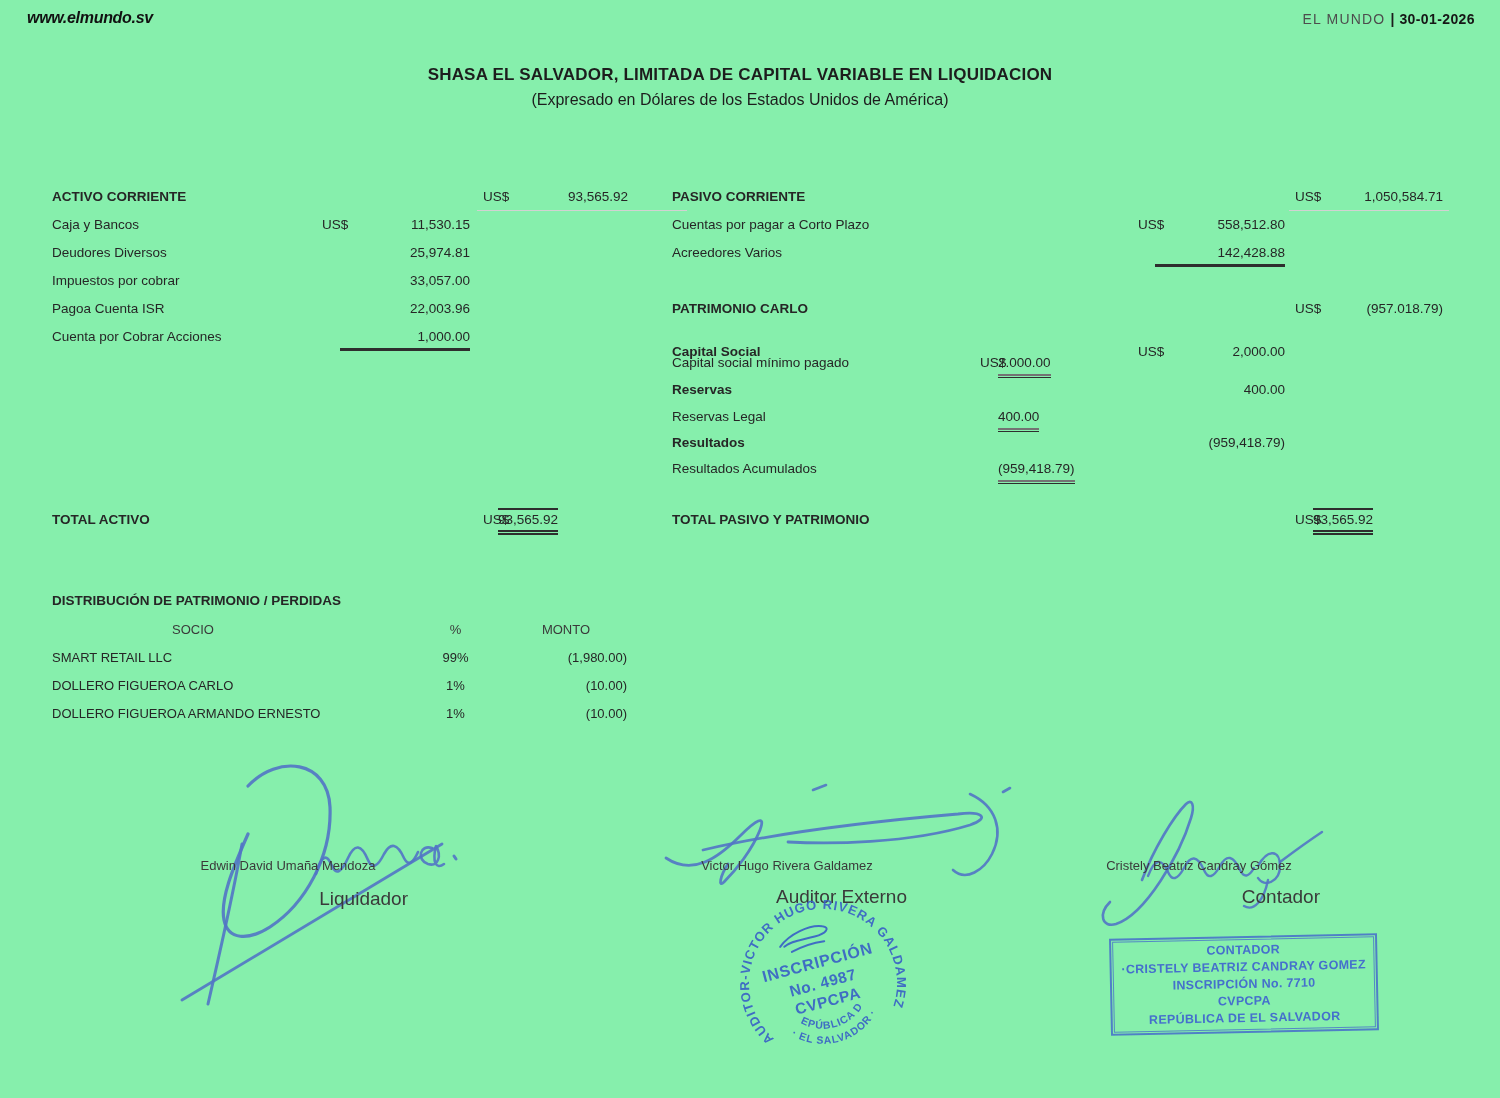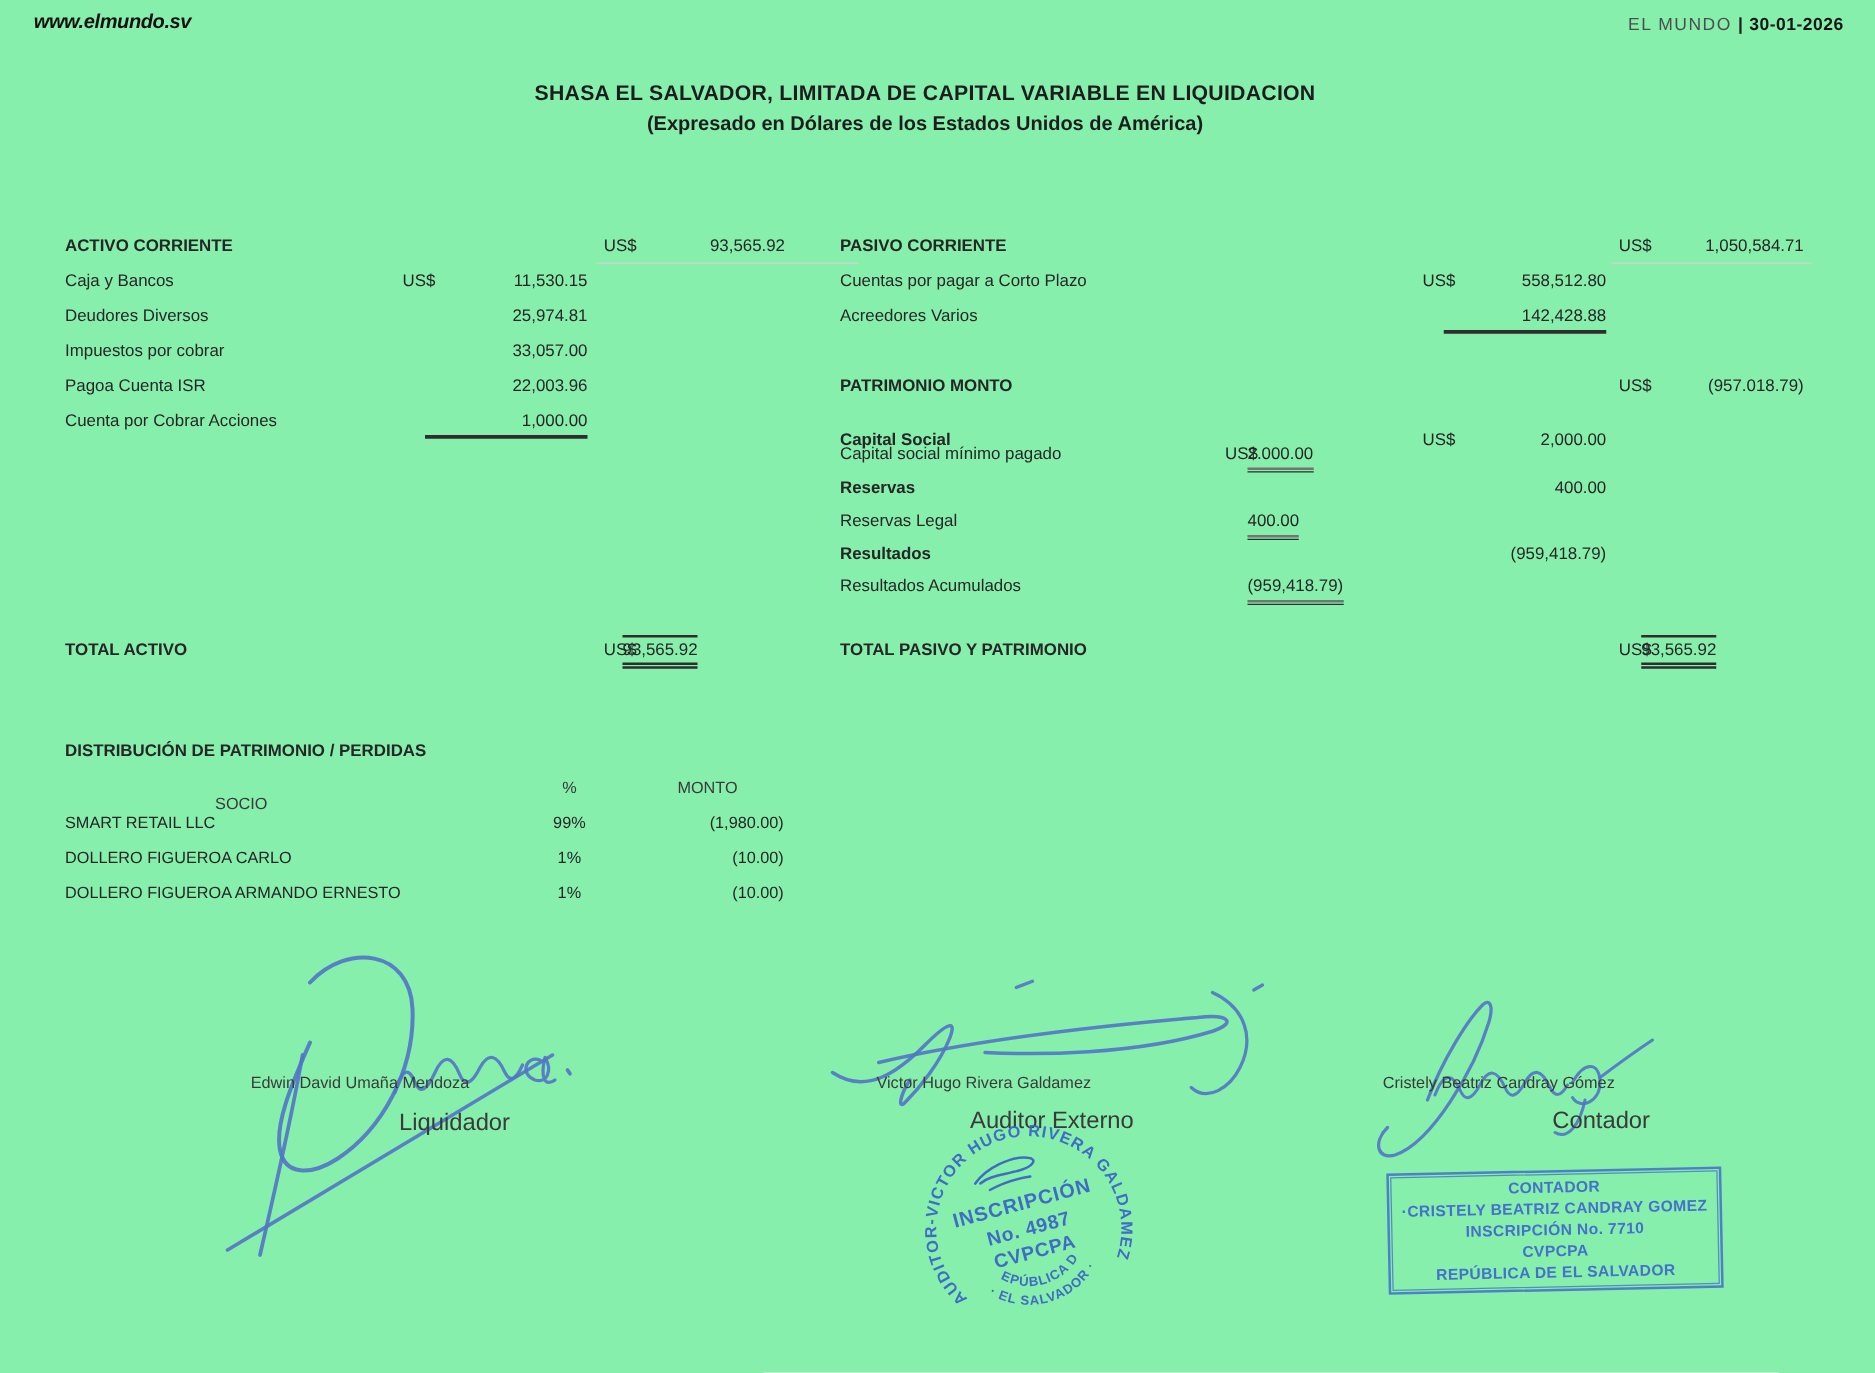--- a/index.html
+++ b/index.html
@@ -11,21 +11,21 @@
         letter-spacing:-.3px;color:#111;}
   .brand-date{position:absolute;right:25px;top:11px;font-size:14px;white-space:nowrap;}
   .brand{color:#4d4d4d;letter-spacing:1.2px;font-weight:500;}
   .sep{color:#1c1c1c;font-weight:bold;margin:0 5px;}
   .date{color:#161616;font-weight:bold;letter-spacing:.4px;}
 
   
   .title-block{position:absolute;left:0;right:20px;top:65px;text-align:center;color:#1d1d1d;}
   .t1{font-size:17px;font-weight:bold;letter-spacing:.2px;}
   .t2{font-size:16px;font-weight:bold;margin-top:7px;}
-  .t3{font-size:16px;font-weight:bold;margin-top:6px;}
+  .t3{font-size:16px;font-weight:normal;margin-top:6px;}
 
   
   .brow{position:absolute;height:20px;font-size:13.5px;white-space:nowrap;}
   .hl{left:52px;width:592px;}
   .hr{left:672px;width:782px;}
   .brow .lbl{position:absolute;left:0;}
   .bold{font-weight:bold;}
   .cur,.amt{position:absolute;}
   .amt{width:130px;text-align:right;}
   .hl .cur.cA{left:270px;}  .hl .amt.cA{left:288px;}
@@ -39,21 +39,21 @@
   .u-double::after{content:"";position:absolute;left:0;right:0;bottom:-4px;border-bottom:1.5px solid #2e2e2e;}
   .t-total{border-top:2px solid #2e2e2e;padding-top:2px;border-bottom:2px solid #2e2e2e;
            padding-bottom:3px;position:relative;}
   .t-total::after{content:"";position:absolute;left:0;right:0;bottom:-5px;border-bottom:2px solid #2e2e2e;}
   .faintline{position:absolute;top:21px;height:0;border-bottom:1px solid #d2d2d2;}
 
   
   .drow{position:absolute;height:20px;font-size:13px;white-space:nowrap;}
   .dist-title{position:absolute;left:52px;top:593px;font-size:13.5px;font-weight:bold;}
   .d-socio{position:absolute;left:0;width:282px;}
-  .d-socio.ctr{text-align:center;margin-top:13px;}
+  .d-socio.ctr{text-align:center;}
   .d-pct{position:absolute;left:356px;width:95px;text-align:center;}
   .d-monto{position:absolute;left:445px;width:130px;text-align:right;}
   .d-monto.ctr{text-align:center;left:449px;}
   .drow.hd{color:#3a3a3a;}
 
   
   .sig-name{position:absolute;font-size:13px;color:#3a3a3a;text-align:center;white-space:nowrap;}
   .sig-role{position:absolute;font-size:19px;color:#3a3a3a;text-align:right;white-space:nowrap;}
   .sig-svg{position:absolute;pointer-events:none;}
   .sig-svg path{fill:none;stroke:#5274c5;stroke-linecap:round;stroke-linejoin:round;opacity:.9;}
@@ -132,21 +132,21 @@
   <div class="brow hr" style="top:217px">
     <span class="lbl">Cuentas por pagar a Corto Plazo</span>
     <span class="cur cB">US$</span>
     <span class="amt cB">558,512.80</span>
   </div>
   <div class="brow hr" style="top:245px">
     <span class="lbl">Acreedores Varios</span>
     <span class="amt cB u-single">142,428.88</span>
   </div>
   <div class="brow hr" style="top:301px">
-    <span class="lbl bold">PATRIMONIO MONTO</span>
+    <span class="lbl bold">PATRIMONIO CARLO</span>
     <span class="cur cA">US$</span>
     <span class="amt cA">(957.018.79)</span>
   </div>
   <div class="brow hr" style="top:344px">
     <span class="lbl bold">Capital Social</span>
     <span class="cur cB">US$</span>
     <span class="amt cB">2,000.00</span>
   </div>
   <div class="brow hr" style="top:355px">
     <span class="lbl">Capital social mínimo pagado</span>

